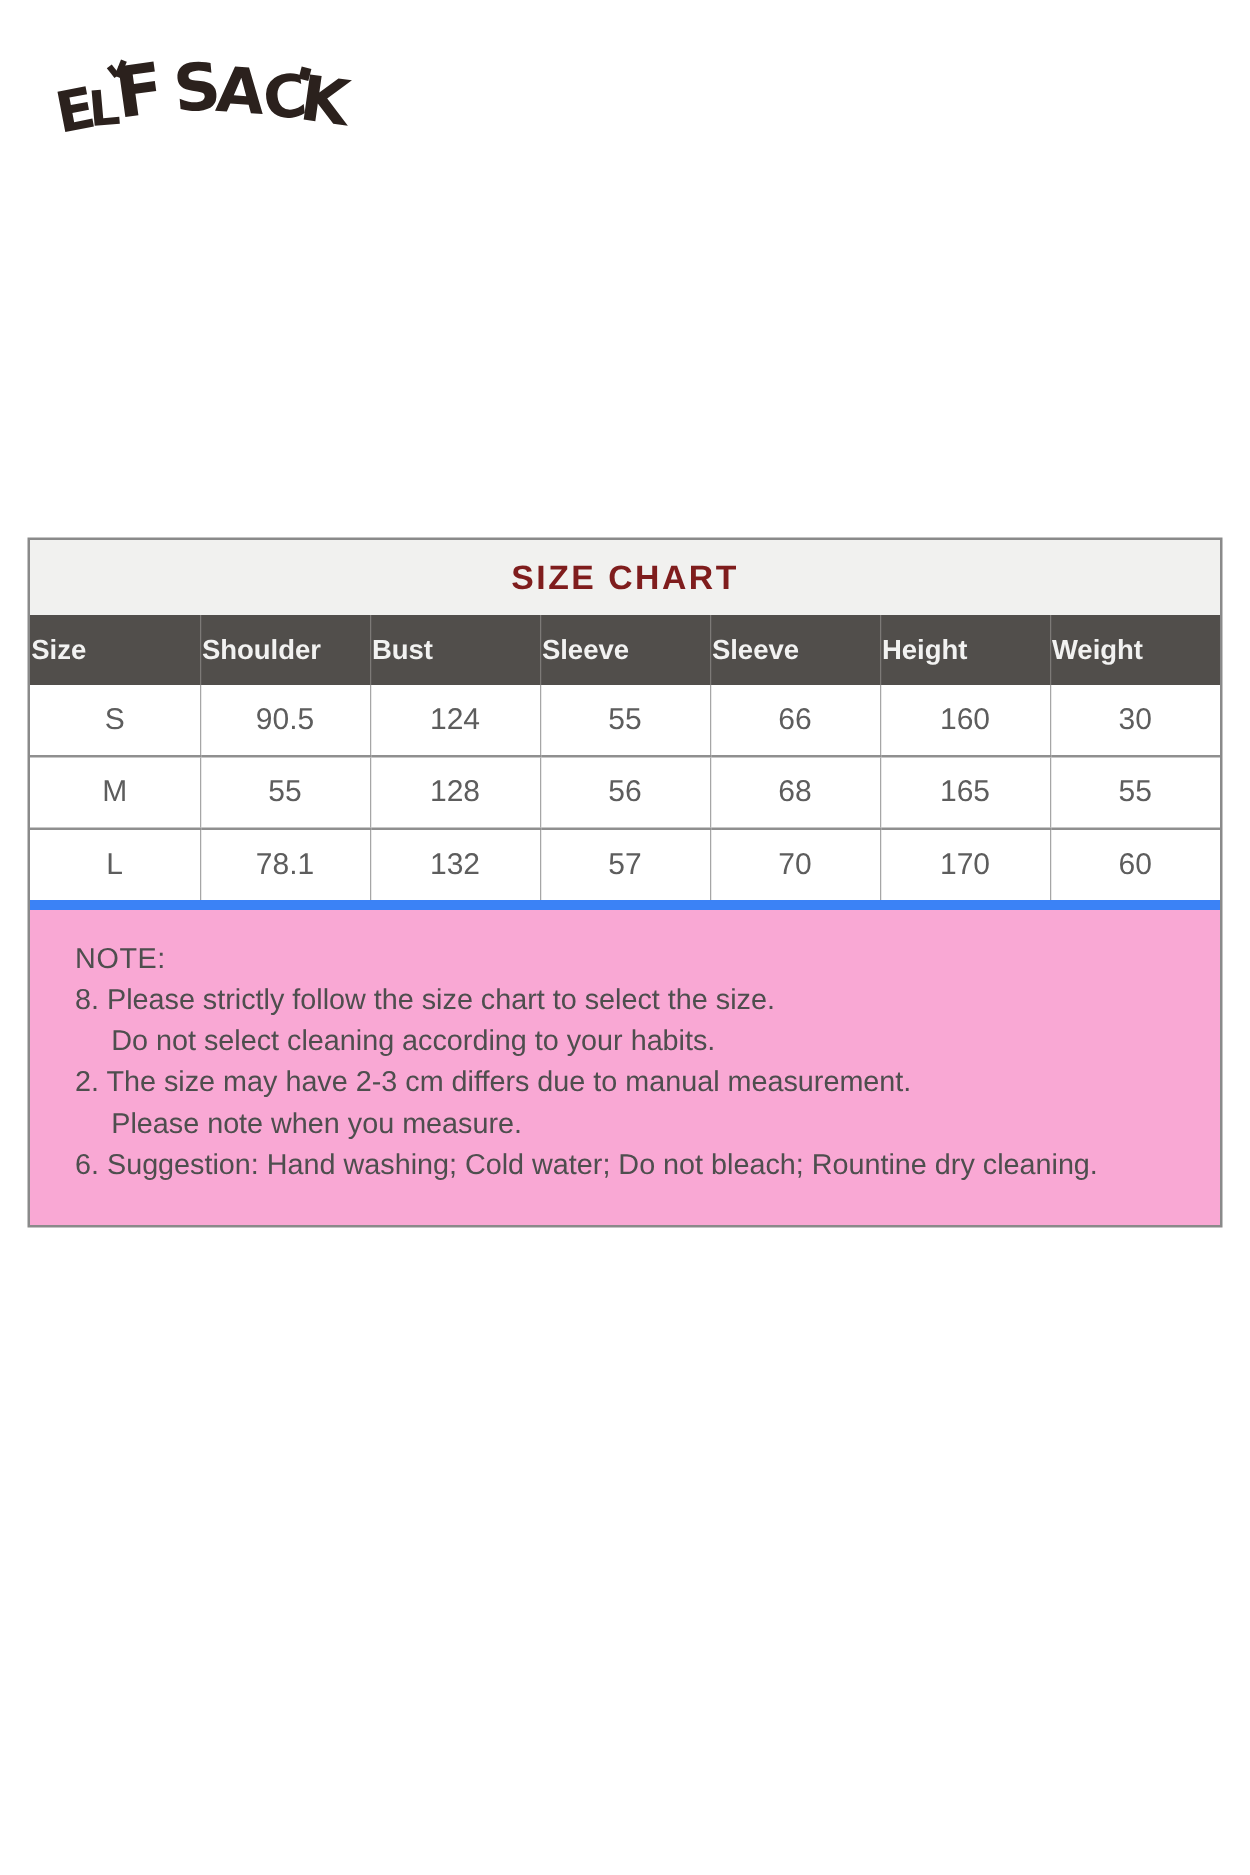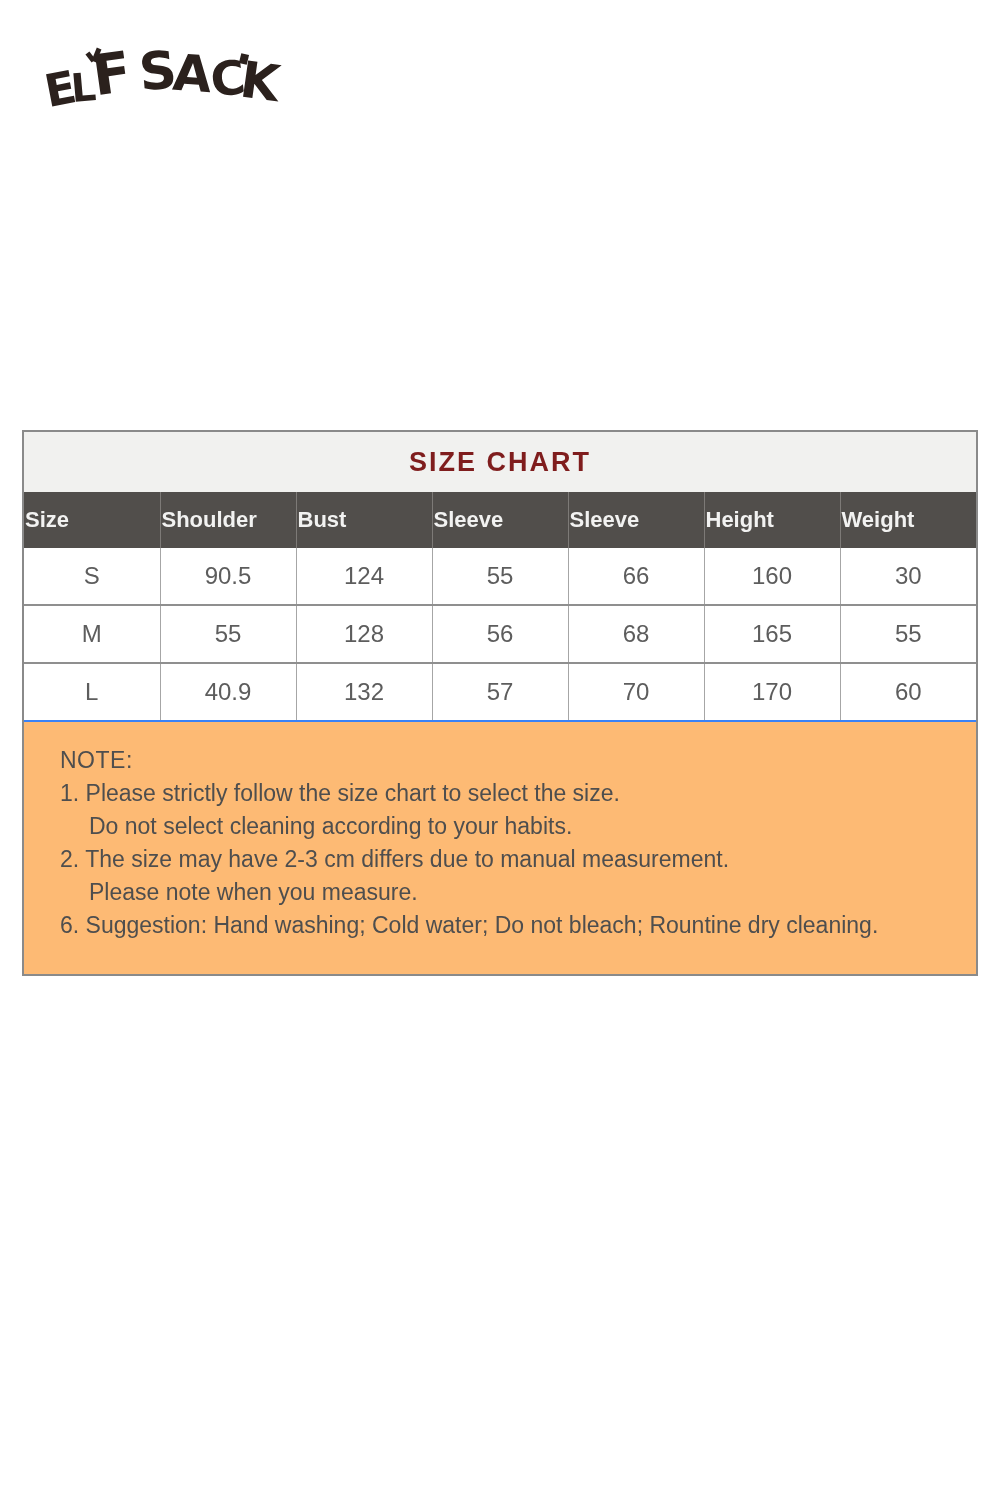--- a/index.html
+++ b/index.html
@@ -89,25 +89,25 @@
     font-size: 24px;
     color: #5d5d5d;
     background: #ffffff;
     border-left: 1px solid #a6a6a6;
     border-top: 2px solid #8f8f8f;
   }
   table.size-table tbody td:first-child { border-left: none; }
   table.size-table tbody tr:first-child td { border-top: none; }
 
   .note {
-    border-top: 2px solid #3b82f6;
+    border-top: 8px solid #3b82f6;
     padding: 22px 28px 32px 36px;
     font-size: 23px;
     color: #4e4e4e;
-    background: #fdba74;
+    background: #f9a8d4;
   }
   .note-heading { line-height: 33px; letter-spacing: 0.5px; }
   .note-line { line-height: 33px; }
   .note-line.indent { padding-left: 29px; }
 </style>
 </head>
 <body>
 
 <div class="logo">
   <span class="logo-accent-tick"></span>
@@ -144,31 +144,31 @@
         <td>M</td>
         <td>55</td>
         <td>128</td>
         <td>56</td>
         <td>68</td>
         <td>165</td>
         <td>55</td>
       </tr>
       <tr>
         <td>L</td>
-        <td>40.9</td>
+        <td>78.1</td>
         <td>132</td>
         <td>57</td>
         <td>70</td>
         <td>170</td>
         <td>60</td>
       </tr>
     </tbody>
   </table>
 
   <div class="note">
     <div class="note-heading">NOTE:</div>
-    <div class="note-line">1. Please strictly follow the size chart to select the size.</div>
+    <div class="note-line">8. Please strictly follow the size chart to select the size.</div>
     <div class="note-line indent">Do not select cleaning according to your habits.</div>
     <div class="note-line">2. The size may have 2-3 cm differs due to manual measurement.</div>
     <div class="note-line indent">Please note when you measure.</div>
     <div class="note-line">6. Suggestion: Hand washing; Cold water; Do not bleach; Rountine dry cleaning.</div>
   </div>
 </div>
 
 </body></html>

